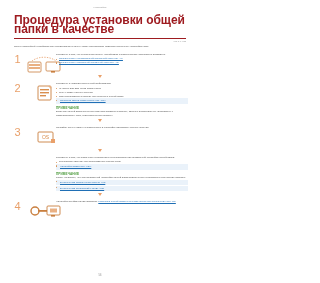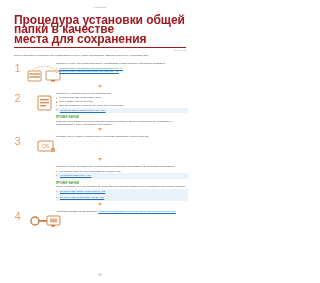--- a/index.html
+++ b/index.html
@@ -67,21 +67,20 @@
 </style>
 </head>
 <body>
 
 <div class="page">
 
   <div class="hdr">Настройка</div>
 
   <div class="title">
     <span>Процедура установки общей папки в качестве</span><br>
-    <span>места для сохранения</span>
   </div>
   <div class="rule"></div>
   <div class="rulecode">005-5-0-735</div>
 
   <div class="intro">Перед настройкой устройства для сканирования в общую папку просмотрите описание процедуры настройки ниже.</div>
 
   <div class="step">
     <div class="numcol">
       <div class="num">1</div>
       <div class="art">

